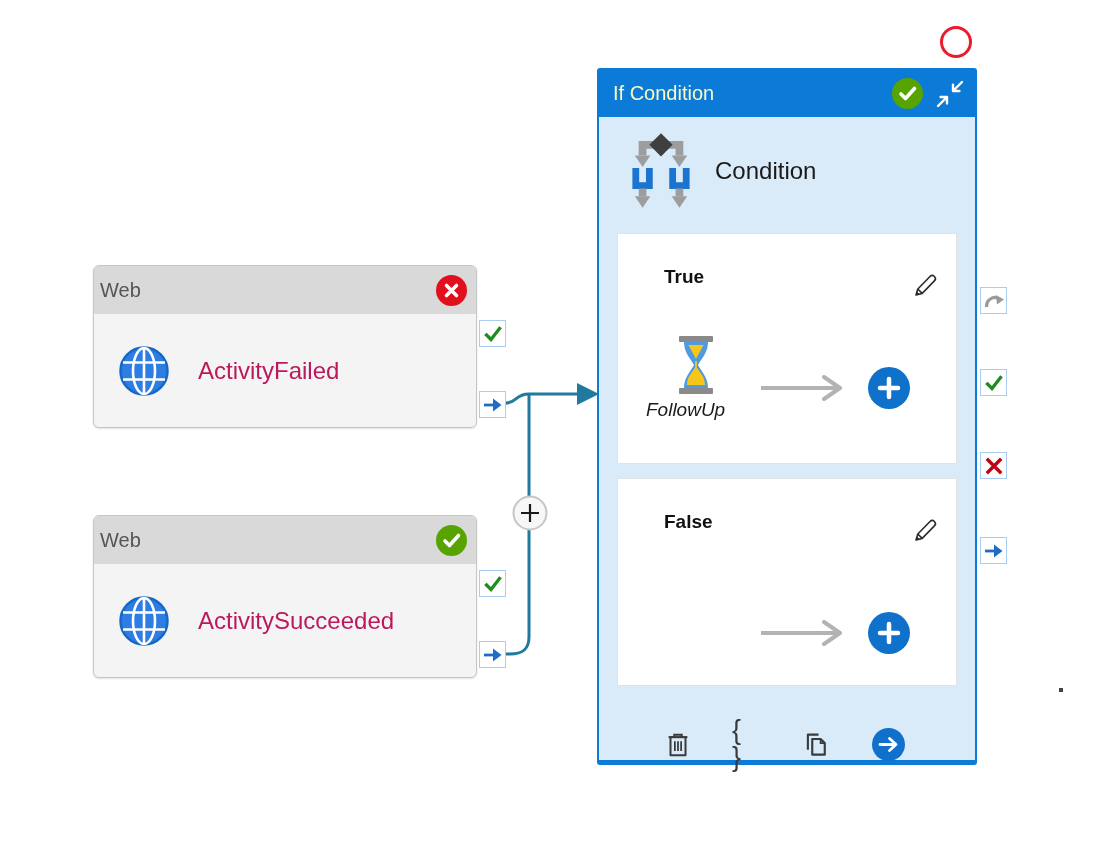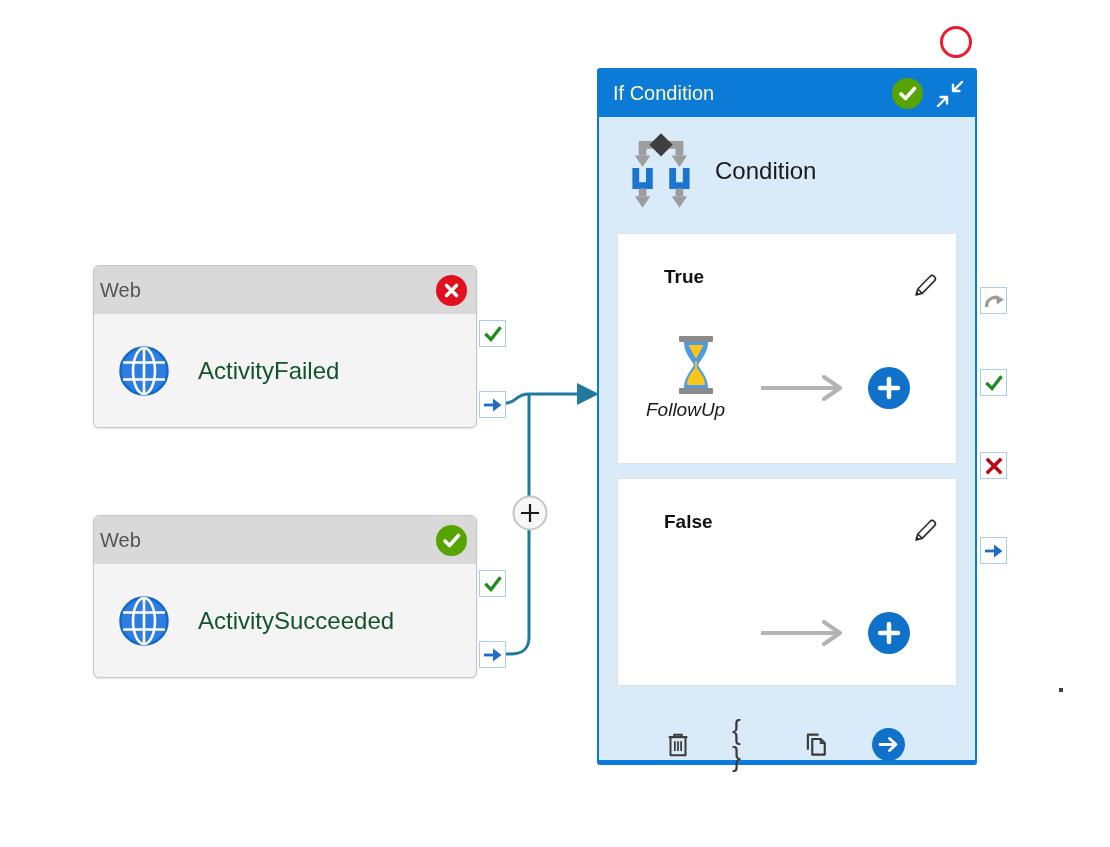--- a/index.html
+++ b/index.html
@@ -11,21 +11,21 @@
   
   .web-box { position:absolute; width:384px; height:163px; background:#f4f4f4;
              border:1px solid #c6c6c6; border-radius:6px; box-shadow:0 1px 2px rgba(0,0,0,.12); z-index:1; }
   .web-box.failed    { left:93px; top:265px; }
   .web-box.succeeded { left:93px; top:515px; }
   .web-header { height:48px; background:#d9d9d9; border-radius:5px 5px 0 0;
                 display:flex; align-items:center; padding:0 9px 0 6px; }
   .web-type { font-size:20px; color:#555555; flex:1; }
   .badge { width:31px; height:31px; border-radius:50%; display:flex; align-items:center; justify-content:center; flex:0 0 auto; }
   .web-body { height:114px; display:flex; align-items:center; padding-left:24px; gap:28px; }
-  .web-name { font-size:24px; color:#14532d; }
+  .web-name { font-size:24px; color:#be185d; }
 
   
   .port { position:absolute; width:27px; height:27px; background:#ffffff; border:1px solid #a9cdf0;
           display:flex; align-items:center; justify-content:center; z-index:2; }
 
   
   .if-box { position:absolute; left:597px; top:68px; width:380px; height:697px;
             background:#d9eaf9; border:2px solid #0c7bd8; border-bottom-width:5px; border-radius:3px; z-index:2; }
   .if-header { position:absolute; left:0; top:0; right:0; height:47px; background:#0c7bd8;
                display:flex; align-items:center; padding:0 10px 0 14px; gap:12px; }

